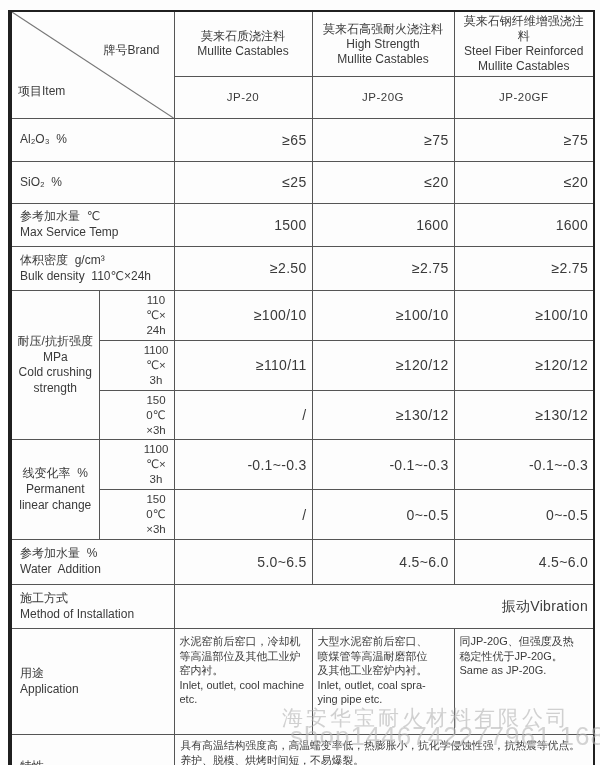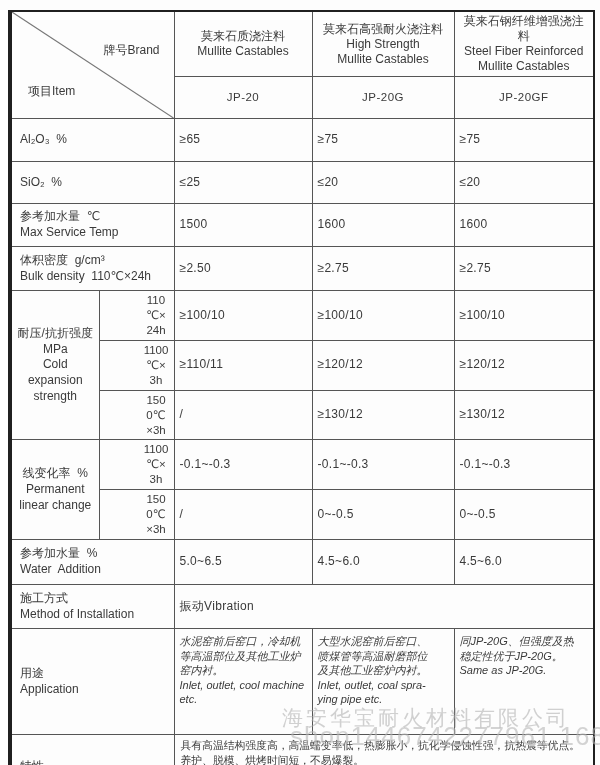--- a/index.html
+++ b/index.html
@@ -5,30 +5,30 @@
   html,body{margin:0;padding:0;background:#e8e8e8;}
   .page{position:relative;width:600px;height:765px;background:#fdfdfd;overflow:hidden;
         font-family:"Liberation Sans","DejaVu Sans",sans-serif;color:#3a3a3a;}
   table.spec{position:absolute;left:8px;top:10px;width:584px;height:745px;
         border-collapse:collapse;table-layout:fixed;
         border:2px solid #1f1f1f;border-left-width:4px;}
   td{border:1px solid #555;padding:2px 5px;vertical-align:middle;
      font-size:11.5px;line-height:1.3;white-space:pre-wrap;word-break:break-word;}
   td.lbl{text-align:left;font-size:12px;padding-left:8px;}
   td.ctr{text-align:center;padding-left:5px;}
-  td.val{text-align:left;font-size:12px;letter-spacing:.3px;}
+  td.val{text-align:right;font-size:14px;letter-spacing:.3px;}
   td.cond{text-align:center;font-size:11.5px;padding-left:44px;}
   td.pname{text-align:center;font-size:12px;line-height:1.25;}
   td.code{text-align:center;font-size:11.5px;letter-spacing:.5px;margin-left:33px;}
-  td.app{vertical-align:top;text-align:left;font-size:11px;padding:5px 5px;line-height:1.32;font-style:italic;}
+  td.app{vertical-align:top;text-align:left;font-size:11px;padding:5px 5px;line-height:1.32;}
   td.chr{vertical-align:middle;text-align:left;font-size:10.8px;padding:3px 6px;line-height:1.35;}
   td.corner{position:relative;padding:0;}
   .corner-svg{position:absolute;left:0;top:0;width:100%;height:100%;}
   .corner-brand{position:absolute;top:31px;right:14px;font-size:12px;}
-  .corner-item{position:absolute;bottom:18px;left:16px;font-size:12px;}
+  .corner-item{position:absolute;bottom:18px;left:6px;font-size:12px;}
   .wm{position:absolute;pointer-events:none;white-space:nowrap;z-index:5;}
   .wm-company{left:282px;top:704px;font-size:21px;letter-spacing:3px;color:rgba(172,172,172,.55);}
   .wm-shop{left:290px;top:721px;font-size:26px;letter-spacing:1px;color:rgba(184,184,184,.6);}
 </style>
 </head>
 <body>
 
 <div class="page">
   <table class="spec">
     <colgroup>
@@ -90,21 +90,21 @@
       <td class="lbl" colspan="2">体积密度  g/cm³
 Bulk density  110℃×24h</td>
       <td class="val">≥2.50</td>
       <td class="val">≥2.75</td>
       <td class="val">≥2.75</td>
     </tr>
 
     <tr style="height:46px">
       <td class="lbl ctr" rowspan="3">耐压/抗折强度
 MPa
-Cold expansion
+Cold crushing
 strength</td>
       <td class="cond">110℃×24h</td>
       <td class="val">≥100/10</td>
       <td class="val">≥100/10</td>
       <td class="val">≥100/10</td>
     </tr>
     <tr style="height:45px">
       <td class="cond">1100℃×3h</td>
       <td class="val">≥110/11</td>
       <td class="val">≥120/12</td>

